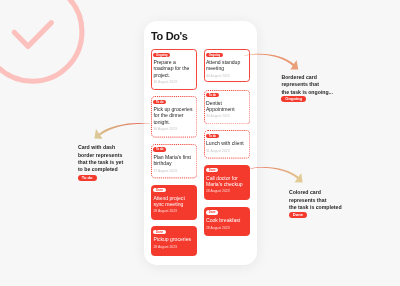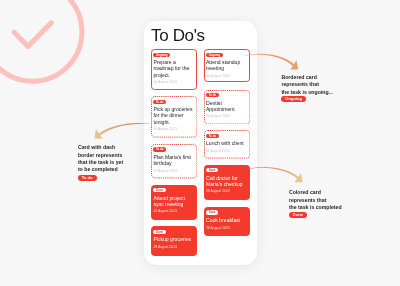--- a/index.html
+++ b/index.html
@@ -2,21 +2,21 @@
 <html><head>
 <meta charset="utf-8">
 <style>
   html,body{margin:0;padding:0;}
   body{width:400px;height:286px;overflow:hidden;background:#f7f7f7;
        font-family:"Liberation Sans",sans-serif;-webkit-font-smoothing:antialiased;}
   #root{position:relative;width:400px;height:286px;}
   .logo{position:absolute;left:0;top:0;}
   .phone{position:absolute;left:144px;top:21px;width:113px;height:244px;background:#fff;
          border-radius:13px;box-shadow:0 2px 14px rgba(0,0,0,0.07);overflow:hidden;}
-  .title{position:absolute;left:7.0px;top:9.0px;font-size:17px;line-height:12px;font-weight:normal;color:#1a1a1a;letter-spacing:-0.35px;}
+  .title{position:absolute;left:7.0px;top:9.0px;font-size:11px;line-height:12px;font-weight:bold;color:#1a1a1a;letter-spacing:-0.35px;}
   .cols{position:absolute;left:7px;top:28.3px;width:99px;display:flex;gap:6.2px;}
   .col{width:46.4px;position:relative;height:210px;}
   .card{border-radius:3.4px;padding:2.3px 2.2px 3.6px 1.4px;box-sizing:border-box;position:relative;}
   .card.ongoing{border:1px solid #f4453a;background:#fff;}
   .card.todo{border:1px solid transparent;background:#fff;}
   .card.done{background:#f4392d;border:1px solid #f4392d;}
   .dashborder{position:absolute;left:-1px;top:-1px;pointer-events:none;}
   .badge{display:block;width:fit-content;border-radius:6px;font-size:2.8px;font-weight:bold;
          padding:0 2.7px;height:4.1px;line-height:4.1px;color:#fff;background:#f4392d;}
   .card.done .badge{background:#fff;color:#f4392d;}

